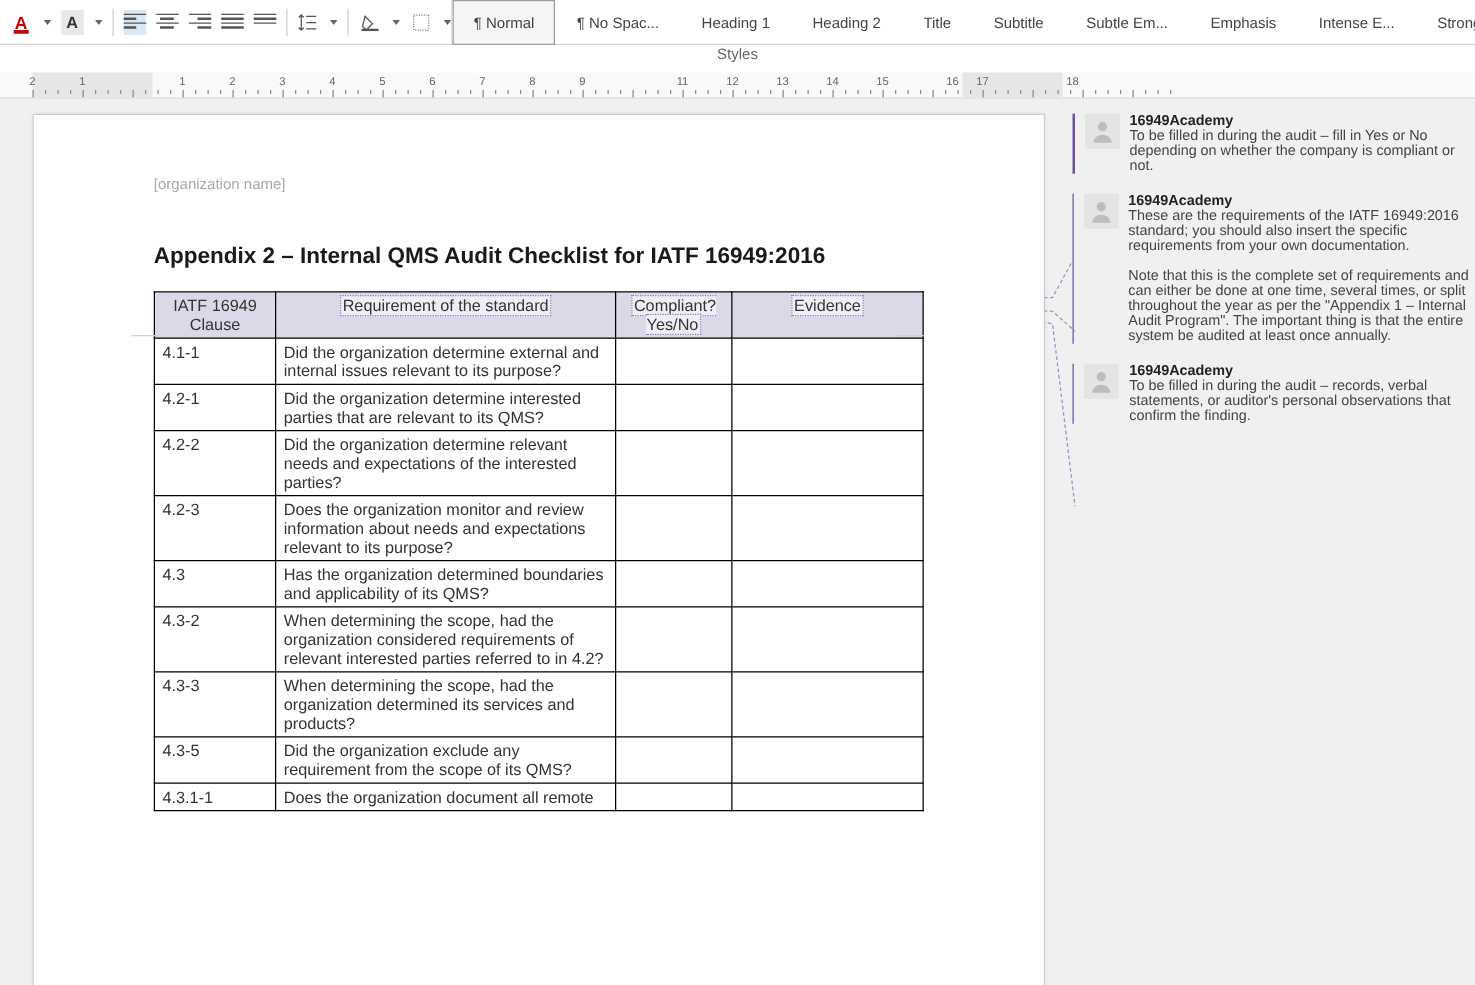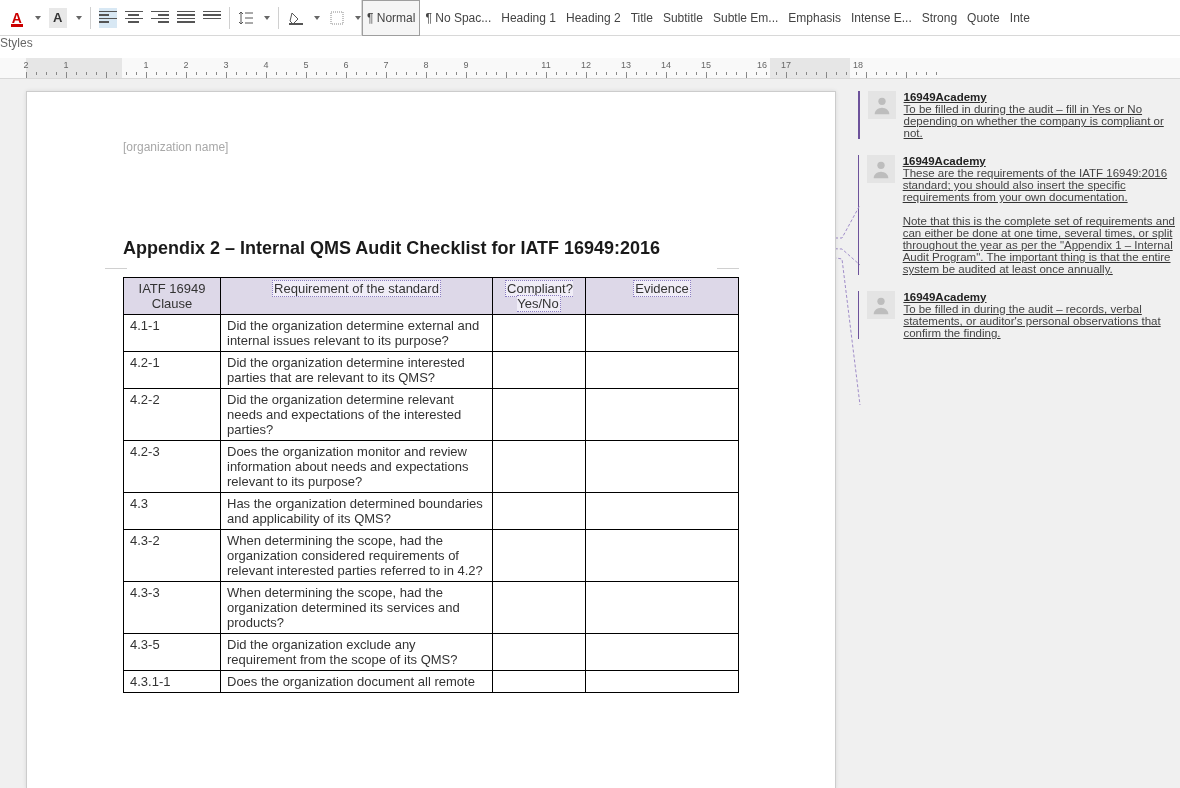--- a/index.html
+++ b/index.html
@@ -5,53 +5,53 @@
   html, body { margin:0; padding:0; font-family: "Segoe UI", Arial, sans-serif; background:#fff; color:#333; width:1180px;}
   
   .ribbon-row { display:flex; align-items:center; height:36px; border-bottom:1px solid #d8d8d8; box-sizing:border-box;}
   .ribbon-left { width:353px; display:flex; align-items:center; padding-left:8px; gap:8px;}
   .icon-btn { display:inline-flex; align-items:center; justify-content:center; width:20px; height:20px; cursor:pointer;}
   .drop-caret { width:0; height:0; border-left:3px solid transparent; border-right:3px solid transparent; border-top:4px solid #666; margin-left:1px;}
   .sep { width:1px; height:22px; background:#d0d0d0;}
   .align-icon { width:18px; height:14px;}
   .align-icon span { display:block; height:1.5px; background:#555; margin-bottom:2px;}
   .ribbon-styles { flex:1; display:flex; align-items:stretch; border-left:1px solid #d8d8d8; height:36px;}
-  .style-cell { padding:0 4px; display:flex; align-items:center; font-size:12px; border:1px solid transparent; cursor:pointer; white-space:nowrap; color:#444;}
+  .style-cell { padding:0 16px; display:flex; align-items:center; font-size:12px; border:1px solid transparent; cursor:pointer; white-space:nowrap; color:#444;}
   .style-cell.selected { border:1px solid #9e9e9e; background:#f5f5f5;}
   .section-labels { display:flex; height:22px; font-size:12px; color:#666;}
   .section-para { width:353px; position:relative; text-align:center; border-right:1px solid #d8d8d8;}
-  .section-styles { flex:1; text-align:left; position:relative;}
+  .section-styles { flex:1; text-align:center; position:relative;}
   .dialog-launcher { position:absolute; right:6px; top:4px; font-size:10px; color:#888; cursor:pointer;}
   
   .ruler-wrap { height:20px; border-bottom:1px solid #d8d8d8; background:#f9f9f9;}
   .ruler { height:20px; position:relative; margin-left:26px; width:810px; font-size:9px; color:#666;}
   .ruler-tick { position:absolute; top:14px; width:1px; height:4px; background:#888;}
   .ruler-num { position:absolute; top:2px; transform:translateX(-50%);}
   .ruler-margin { position:absolute; top:0; height:20px; background:#e6e6e6;}
   
   .workspace { display:flex; height:710px; position:relative; background:#f0f0f0;}
   .scroll-area { display:flex; padding-top:12px; padding-left:26px;}
   .page { width:810px; background:#fff; border:1px solid #ccc; box-shadow:0 0 4px rgba(0,0,0,0.1); padding:0 0 0 0; box-sizing:border-box; position:relative;}
   .page-inner { padding:48px 96px 0 96px;}
   .org-header { font-size:12px; color:#a8a8a8;}
-  .doc-title { font-size:18px; font-weight:bold; color:#1a1a1a; margin-top:84px;}
+  .doc-title { font-size:18px; font-weight:bold; color:#1a1a1a; margin-top:40px;}
   .margin-mark { position:absolute; width:22px; border-top:1px solid #d0d0d0;}
   .margin-mark.left { left:78px;}
   .margin-mark.right { right:96px;}
   
   .audit-table { width:100%; border-collapse:collapse; margin-top:18px; font-size:13px;}
   .audit-table th, .audit-table td { border:1px solid #000; padding:3px 6px; vertical-align:top; text-align:left;}
   .audit-table th { background:#ddd8e8; font-weight:normal; text-align:center;}
   .col-clause { width:84px;}
   .col-compliant { width:80px;}
   .col-evidence { width:140px;}
   .comment-ref { background:#f0edf7; border:1px dotted #8a7cc0; padding:0 1px;}
   
   .comments-pane { width:320px; margin-left:22px; font-size:11.5px;}
-  .comment { display:flex; margin-bottom:16px;text-decoration:underline; }
+  .comment { display:flex; margin-bottom:16px; }
   .comment-bar { width:3px; background:#6d529b; margin-right:8px;}
   .avatar { width:28px; height:28px; background:#e4e4e4; display:flex; align-items:center; justify-content:center; margin-right:8px; flex-shrink:0;}
   .avatar svg { width:22px; height:22px; fill:#bdbdbd;}
   .comment-body { color:#444;}
   .comment-author { font-weight:bold; color:#222;}
   svg.conn-lines { position:absolute; top:0; left:0; pointer-events:none;}
 </style>
 </head>
 <body>
 

